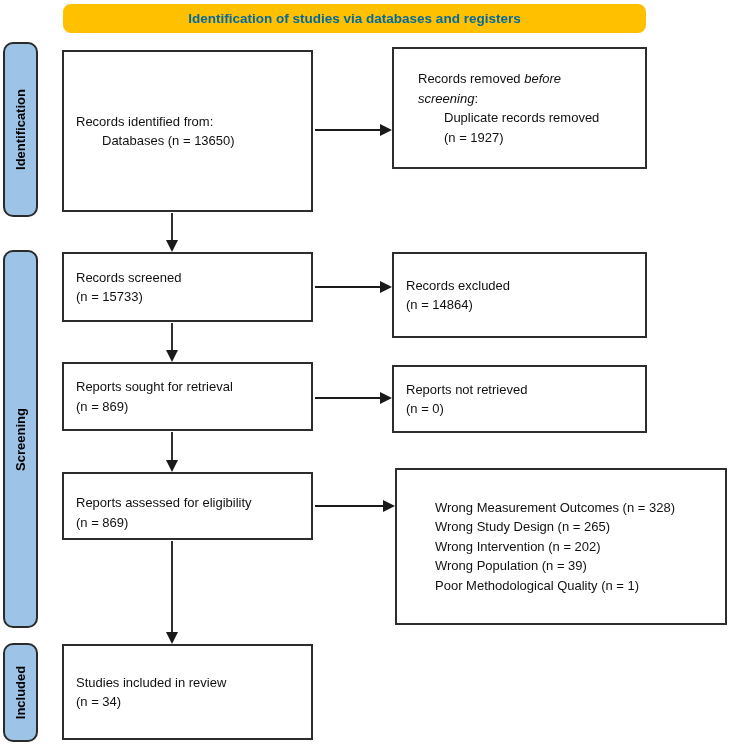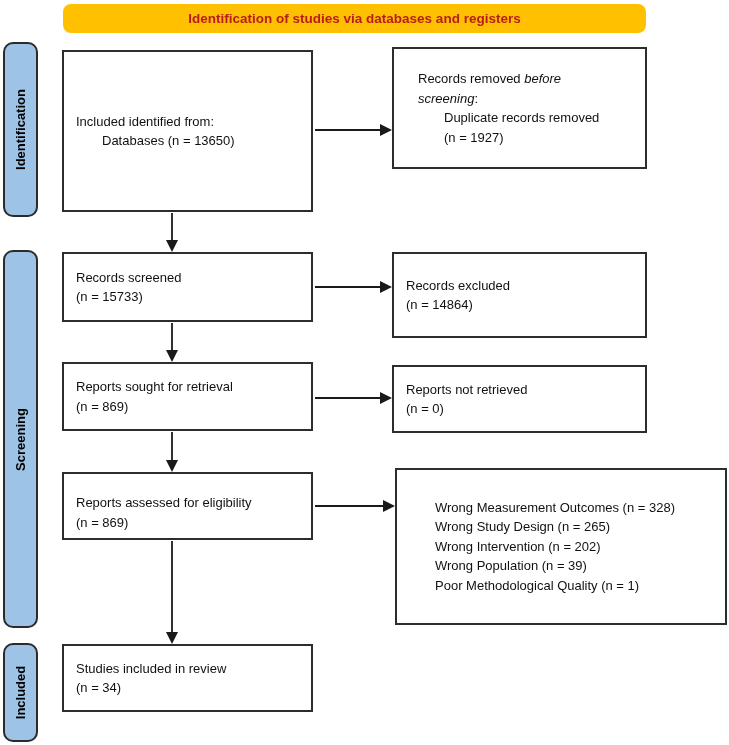--- a/index.html
+++ b/index.html
@@ -6,21 +6,21 @@
   body{
     width:729px;height:745px;background:#ffffff;position:relative;
     font-family:"Liberation Sans", sans-serif;font-size:13px;color:#111;
   }
   #stage-wrap{position:absolute;inset:0;}
 
   
   .banner{
     position:absolute;left:63px;top:4px;width:583px;height:29px;
     border-radius:8px;display:flex;align-items:center;justify-content:center;
-    font-weight:bold;font-size:13.5px;color:#b91c1c;box-sizing:border-box;text-align:right;
+    font-weight:bold;font-size:13.5px;color:#0369a1;box-sizing:border-box;text-align:right;
   }
 
   
   .stagebar{
     position:absolute;left:3px;width:35px;border:2px solid #2b2b2b;border-radius:10px;
     display:flex;align-items:center;justify-content:center;box-sizing:border-box;
   }
   .stagebar span{
     transform:rotate(-90deg);white-space:nowrap;font-weight:bold;font-size:13px;color:#000;
   }
@@ -36,21 +36,21 @@
   }
   .box .line{white-space:nowrap;}
   .box .line.indent{padding-left:26px;}
   .box .it{font-style:italic;}
 
   .col1{left:62px;width:251px;}
   .b-records-identified{top:50px;height:162px;}
   .b-records-screened{top:252px;height:70px;}
   .b-reports-sought{top:362px;height:69px;}
   .b-reports-assessed{top:472px;height:68px;justify-content:flex-end;}
-  .b-studies-included{top:644px;height:68px;}
+  .b-studies-included{top:644px;height:96px;}
 
   .col2{left:392px;width:255px;}
   .b-records-removed{top:47px;height:122px;padding-left:24px;}
   .b-records-excluded{top:252px;height:86px;}
   .b-reports-not-retrieved{top:365px;height:68px;}
   .b-reports-excluded{left:395px;width:332px;top:468px;height:157px;}
 
   
   svg.arrows{position:absolute;left:0;top:0;width:729px;height:745px;pointer-events:none;}
   svg.arrows line{stroke:#1a1a1a;stroke-width:1.8;}
@@ -67,21 +67,21 @@
     <span>Identification</span>
   </div>
   <div class="stagebar stage-screening" style="background-color: rgb(157, 195, 230);">
     <span>Screening</span>
   </div>
   <div class="stagebar stage-included" style="background-color: rgb(157, 195, 230);">
     <span>Included</span>
   </div>
 
   <div class="box col1 b-records-identified">
-      <div class="line"><span>Included identified from:</span></div>
+      <div class="line"><span>Records identified from:</span></div>
       <div class="line indent"><span>Databases (n = 13650)</span></div>
     </div>
   <div class="box col2 b-records-removed">
       <div class="line"><span>Records removed </span><span class="it">before</span></div>
       <div class="line"><span class="it">screening</span><span>:</span></div>
       <div class="line indent"><span>Duplicate records removed</span></div>
       <div class="line indent"><span>(n = 1927)</span></div>
     </div>
 
   <div class="box col1 b-records-screened">

